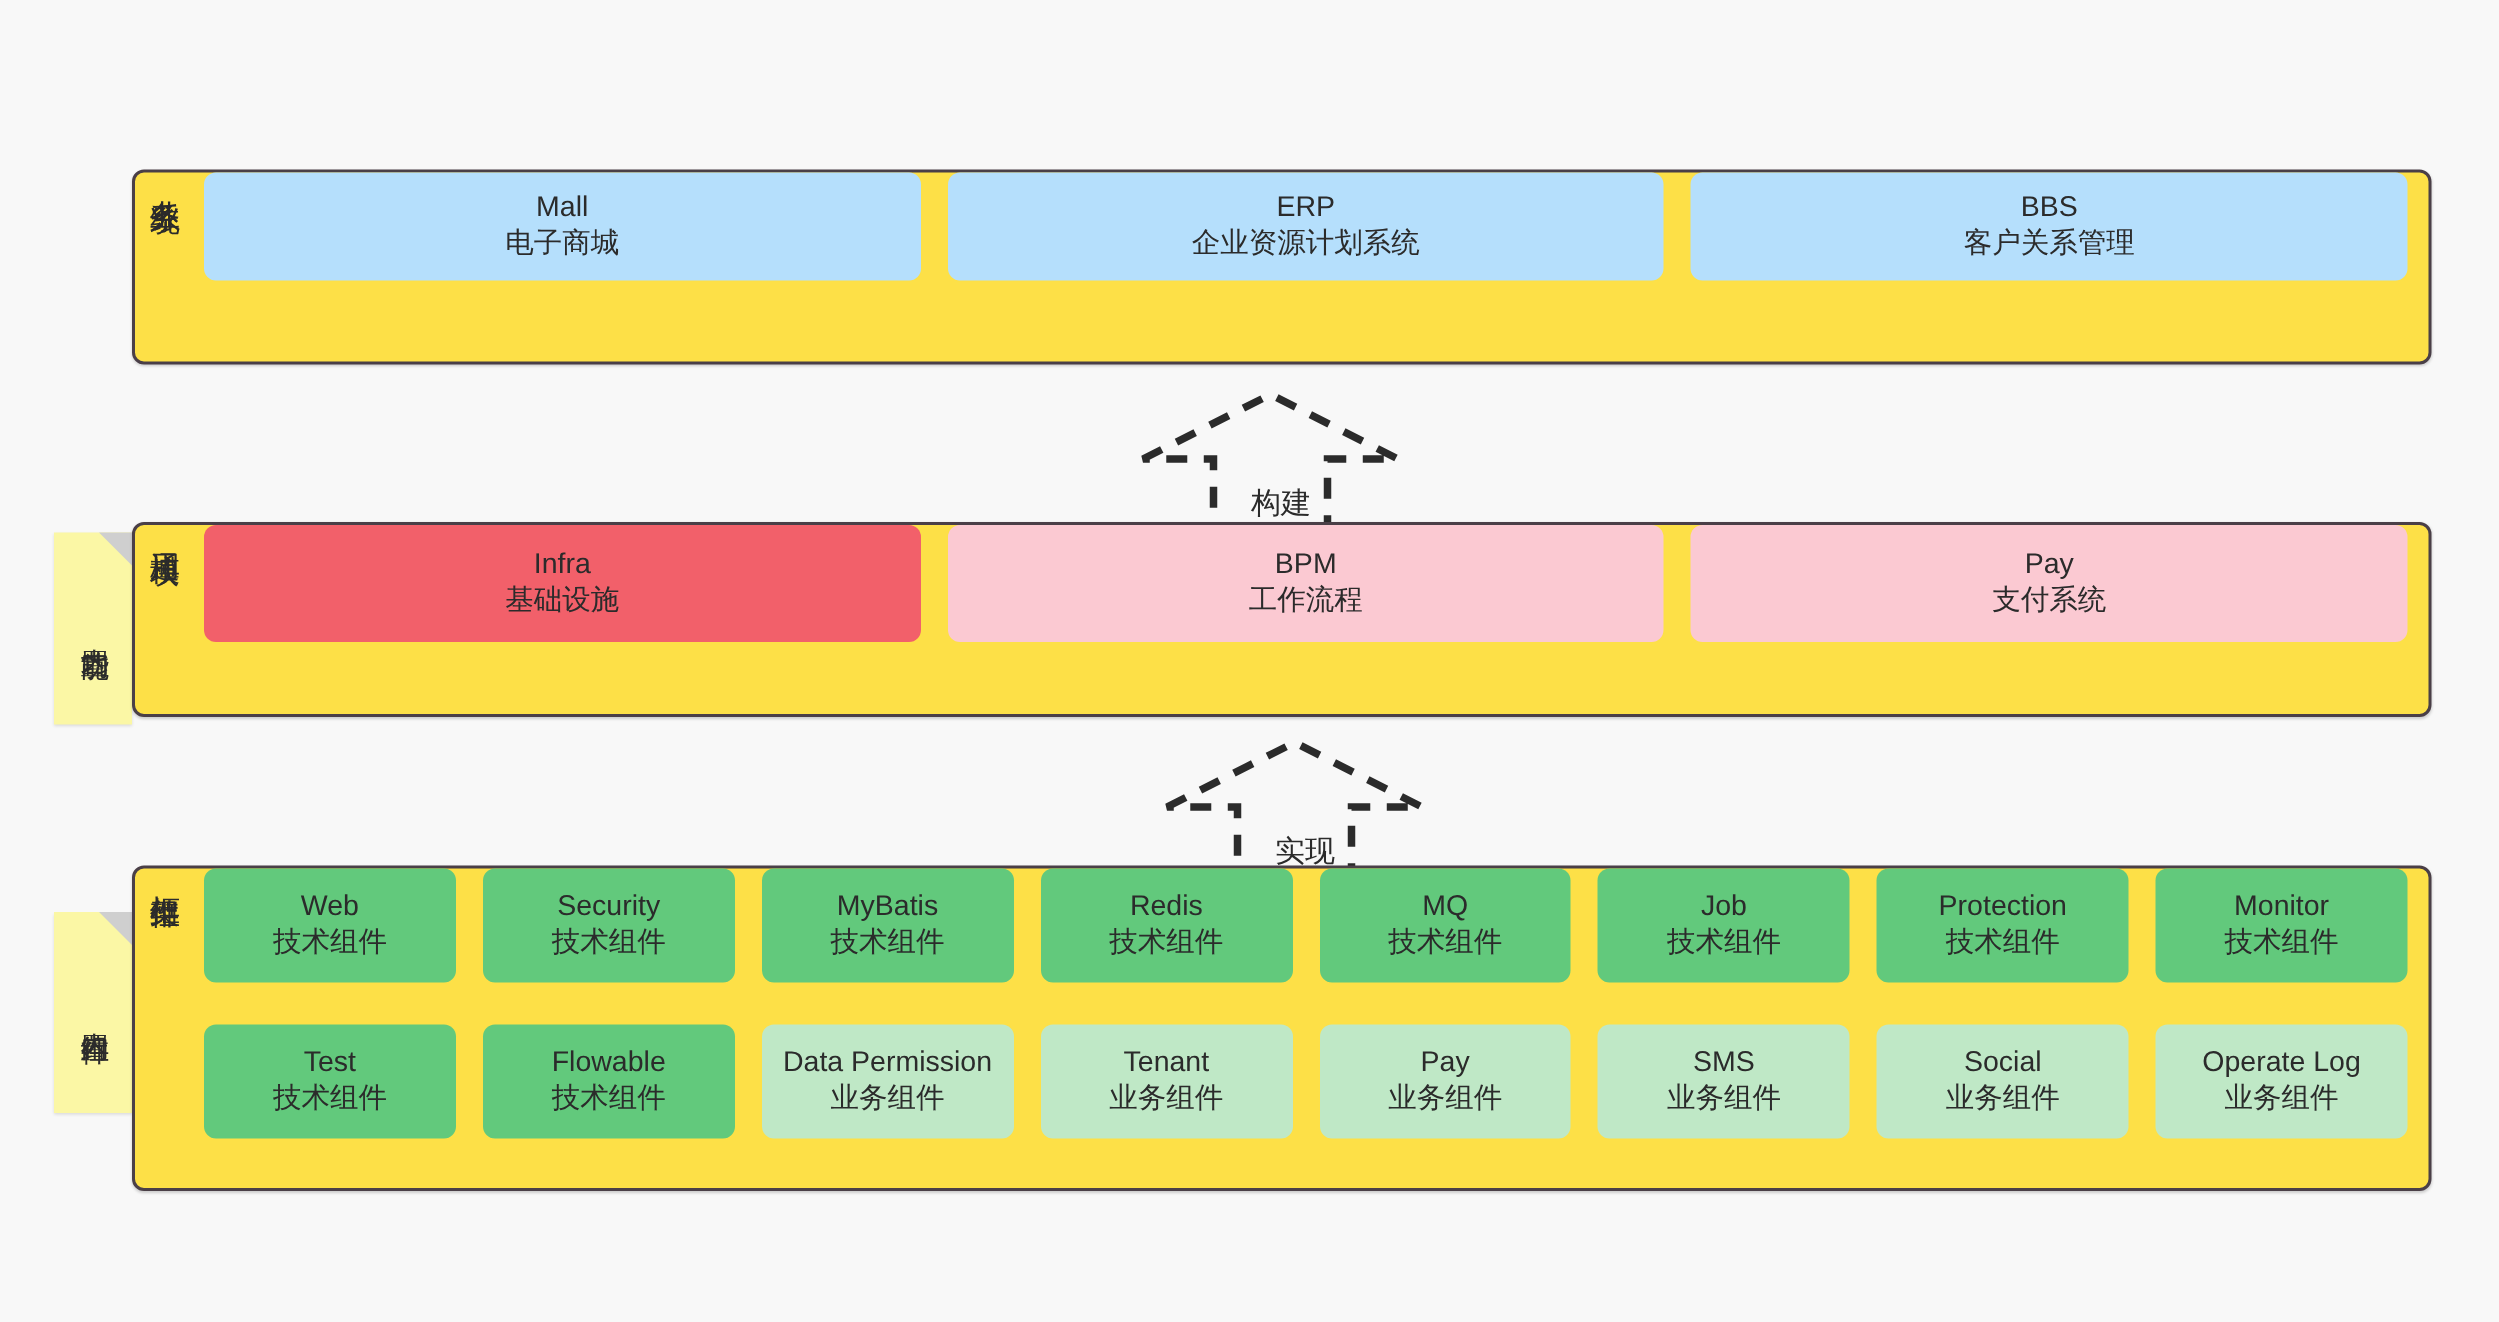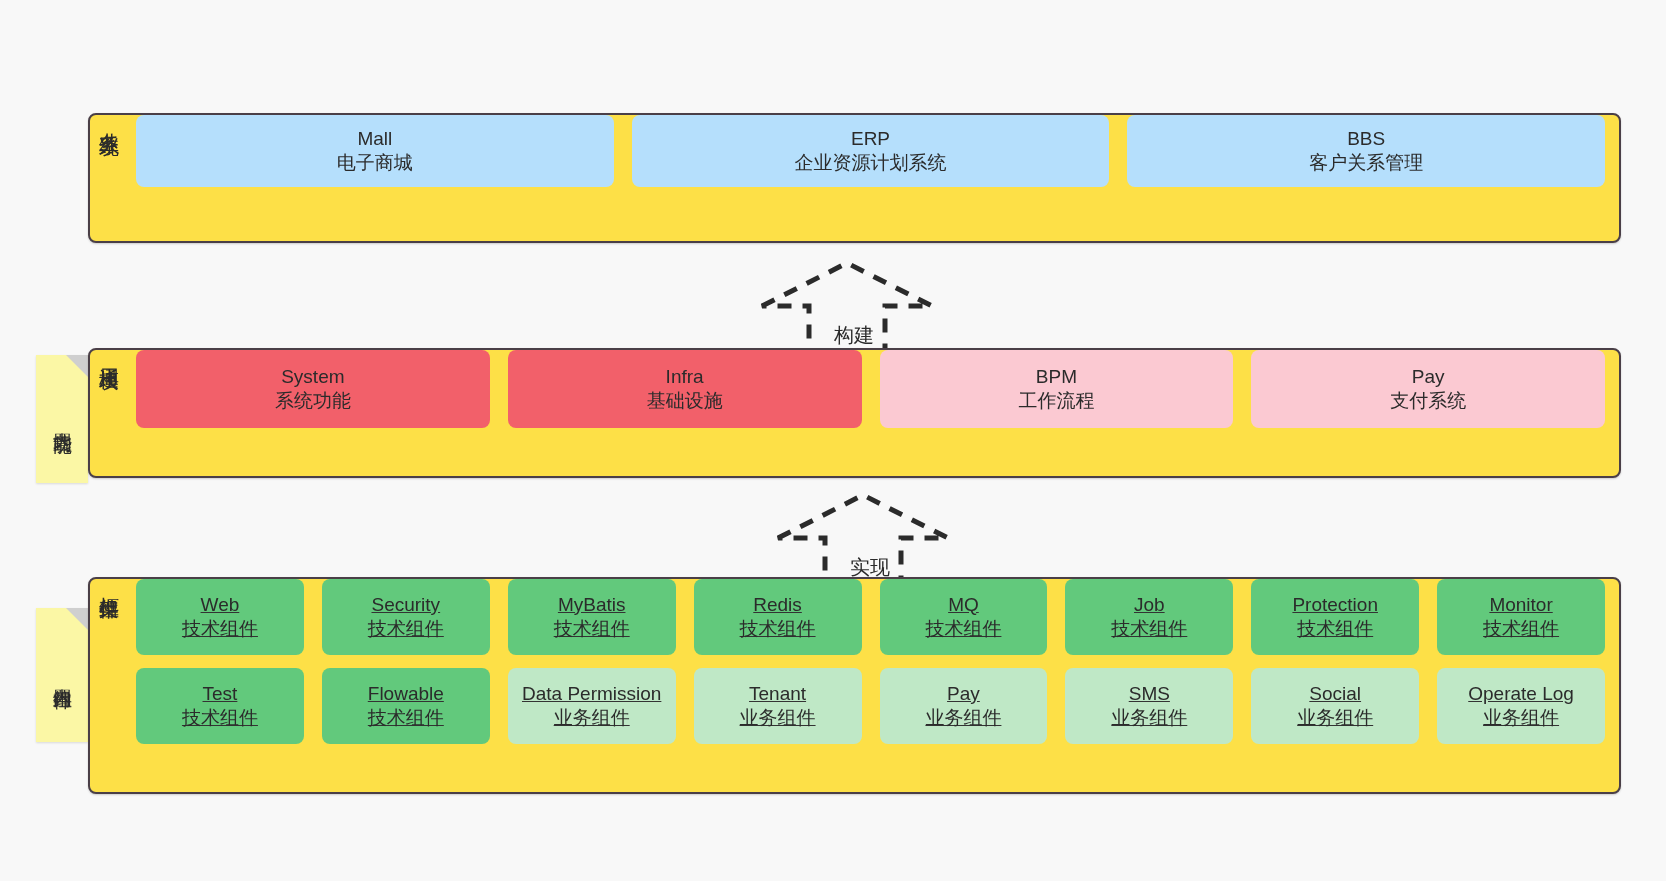--- a/index.html
+++ b/index.html
@@ -80,21 +80,21 @@
 
   
   #layer-business  { left: 88px;  top: 113px; width: 1533px; height: 130px; }
   #layer-business .card { height: 72px; }
 
   #layer-modules   { left: 88px;  top: 348px; width: 1533px; height: 130px; }
   #layer-modules .card { height: 78px; }
 
   #layer-framework { left: 88px;  top: 577px; width: 1533px; height: 217px; }
   #layer-framework .card { height: 76px; }
-  #layer-framework .layer-body { gap: 13px; padding: 0 14px 0 8px; text-decoration: underline; }
+  #layer-framework .layer-body { gap: 28px; padding: 0 14px 0 8px; }
 
   
   .note {
     position: absolute;
     width: 52px;
     background: #fbf7a5;
     color: #2b2b2b;
     font-size: 19px;
     line-height: 1.2;
     letter-spacing: 1px;
@@ -176,24 +176,20 @@
     <path d="M 10 48 L 95 5 L 180 48 L 133 48 L 133 95 L 57 95 L 57 48 Z" fill="none" stroke="#2b2b2b" stroke-width="5" stroke-dasharray="14,11" stroke-linecap="butt" stroke-linejoin="miter"></path>
   </svg>
   <div class="arrow-label">构建</div>
 </div>
 
 <div class="layer" id="layer-modules">
   <div class="layer-title">通用模块</div>
   <div class="layer-body">
     <div class="row">
       <div class="card c-red">
-        <span class="t1">System</span>
-        <span class="t2">系统功能</span>
-      </div>
-      <div class="card c-red">
         <span class="t1">Infra</span>
         <span class="t2">基础设施</span>
       </div>
       <div class="card c-pink">
         <span class="t1">BPM</span>
         <span class="t2">工作流程</span>
       </div>
       <div class="card c-pink">
         <span class="t1">Pay</span>
         <span class="t2">支付系统</span>

